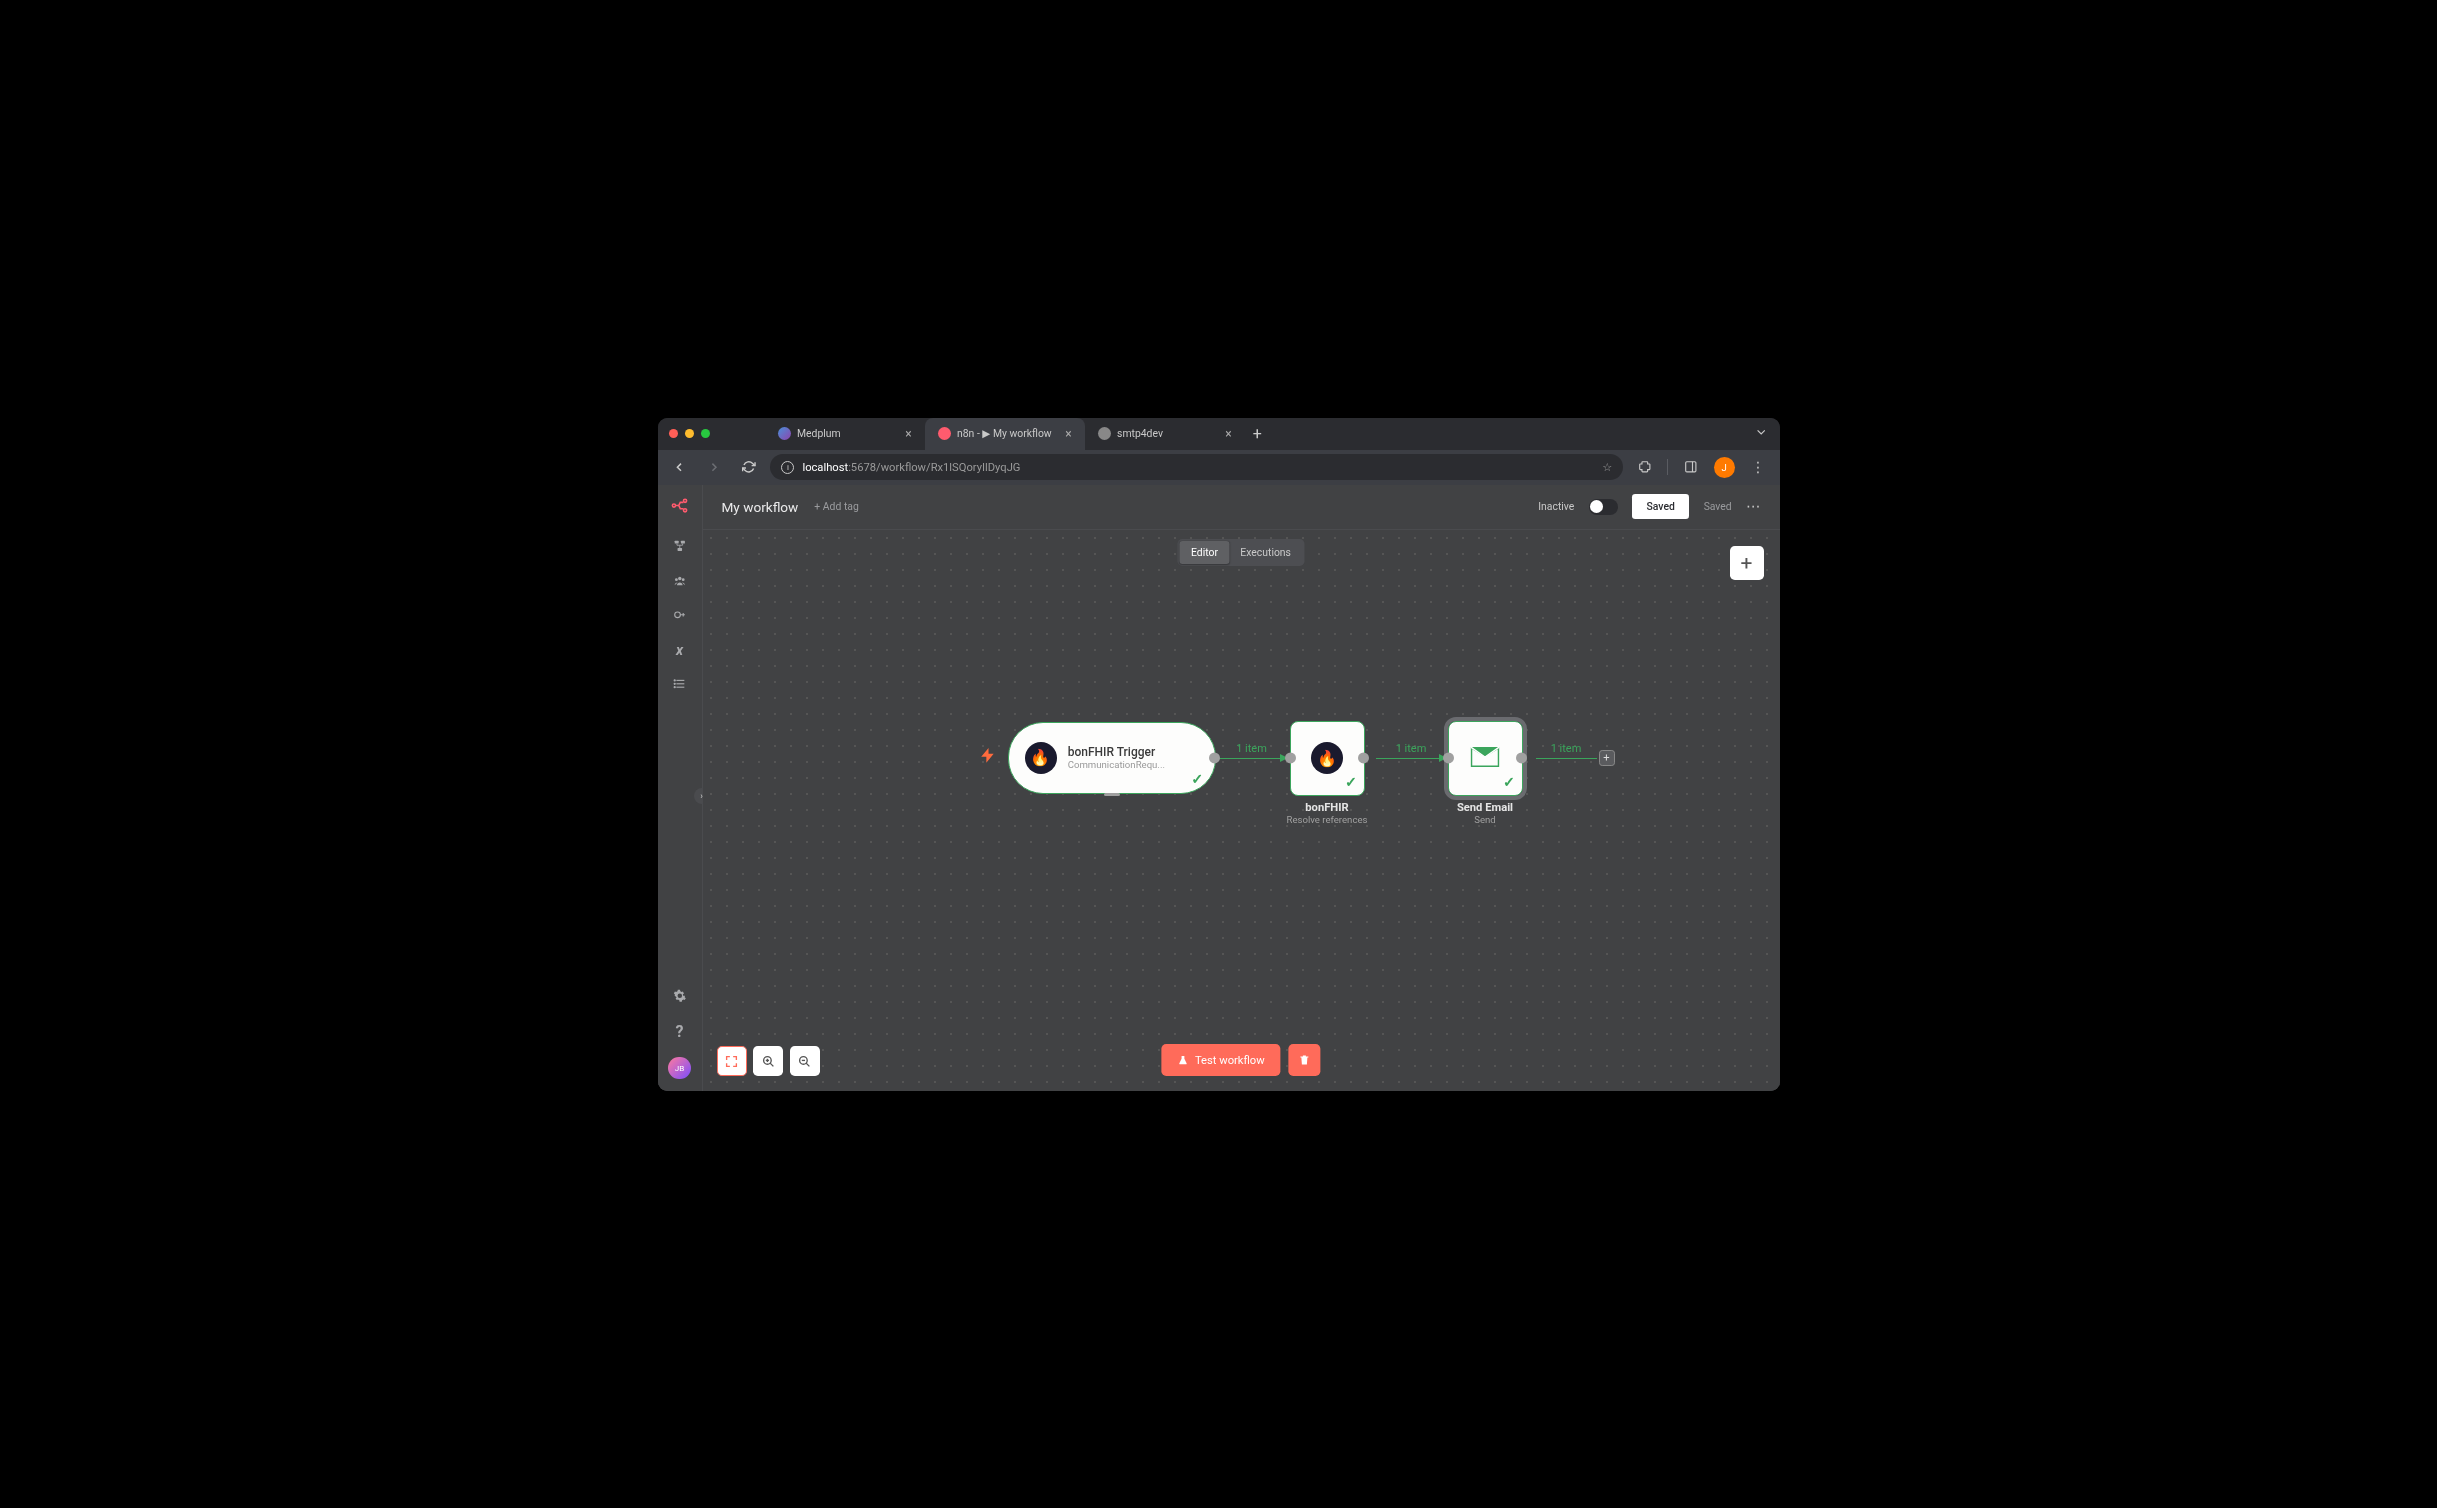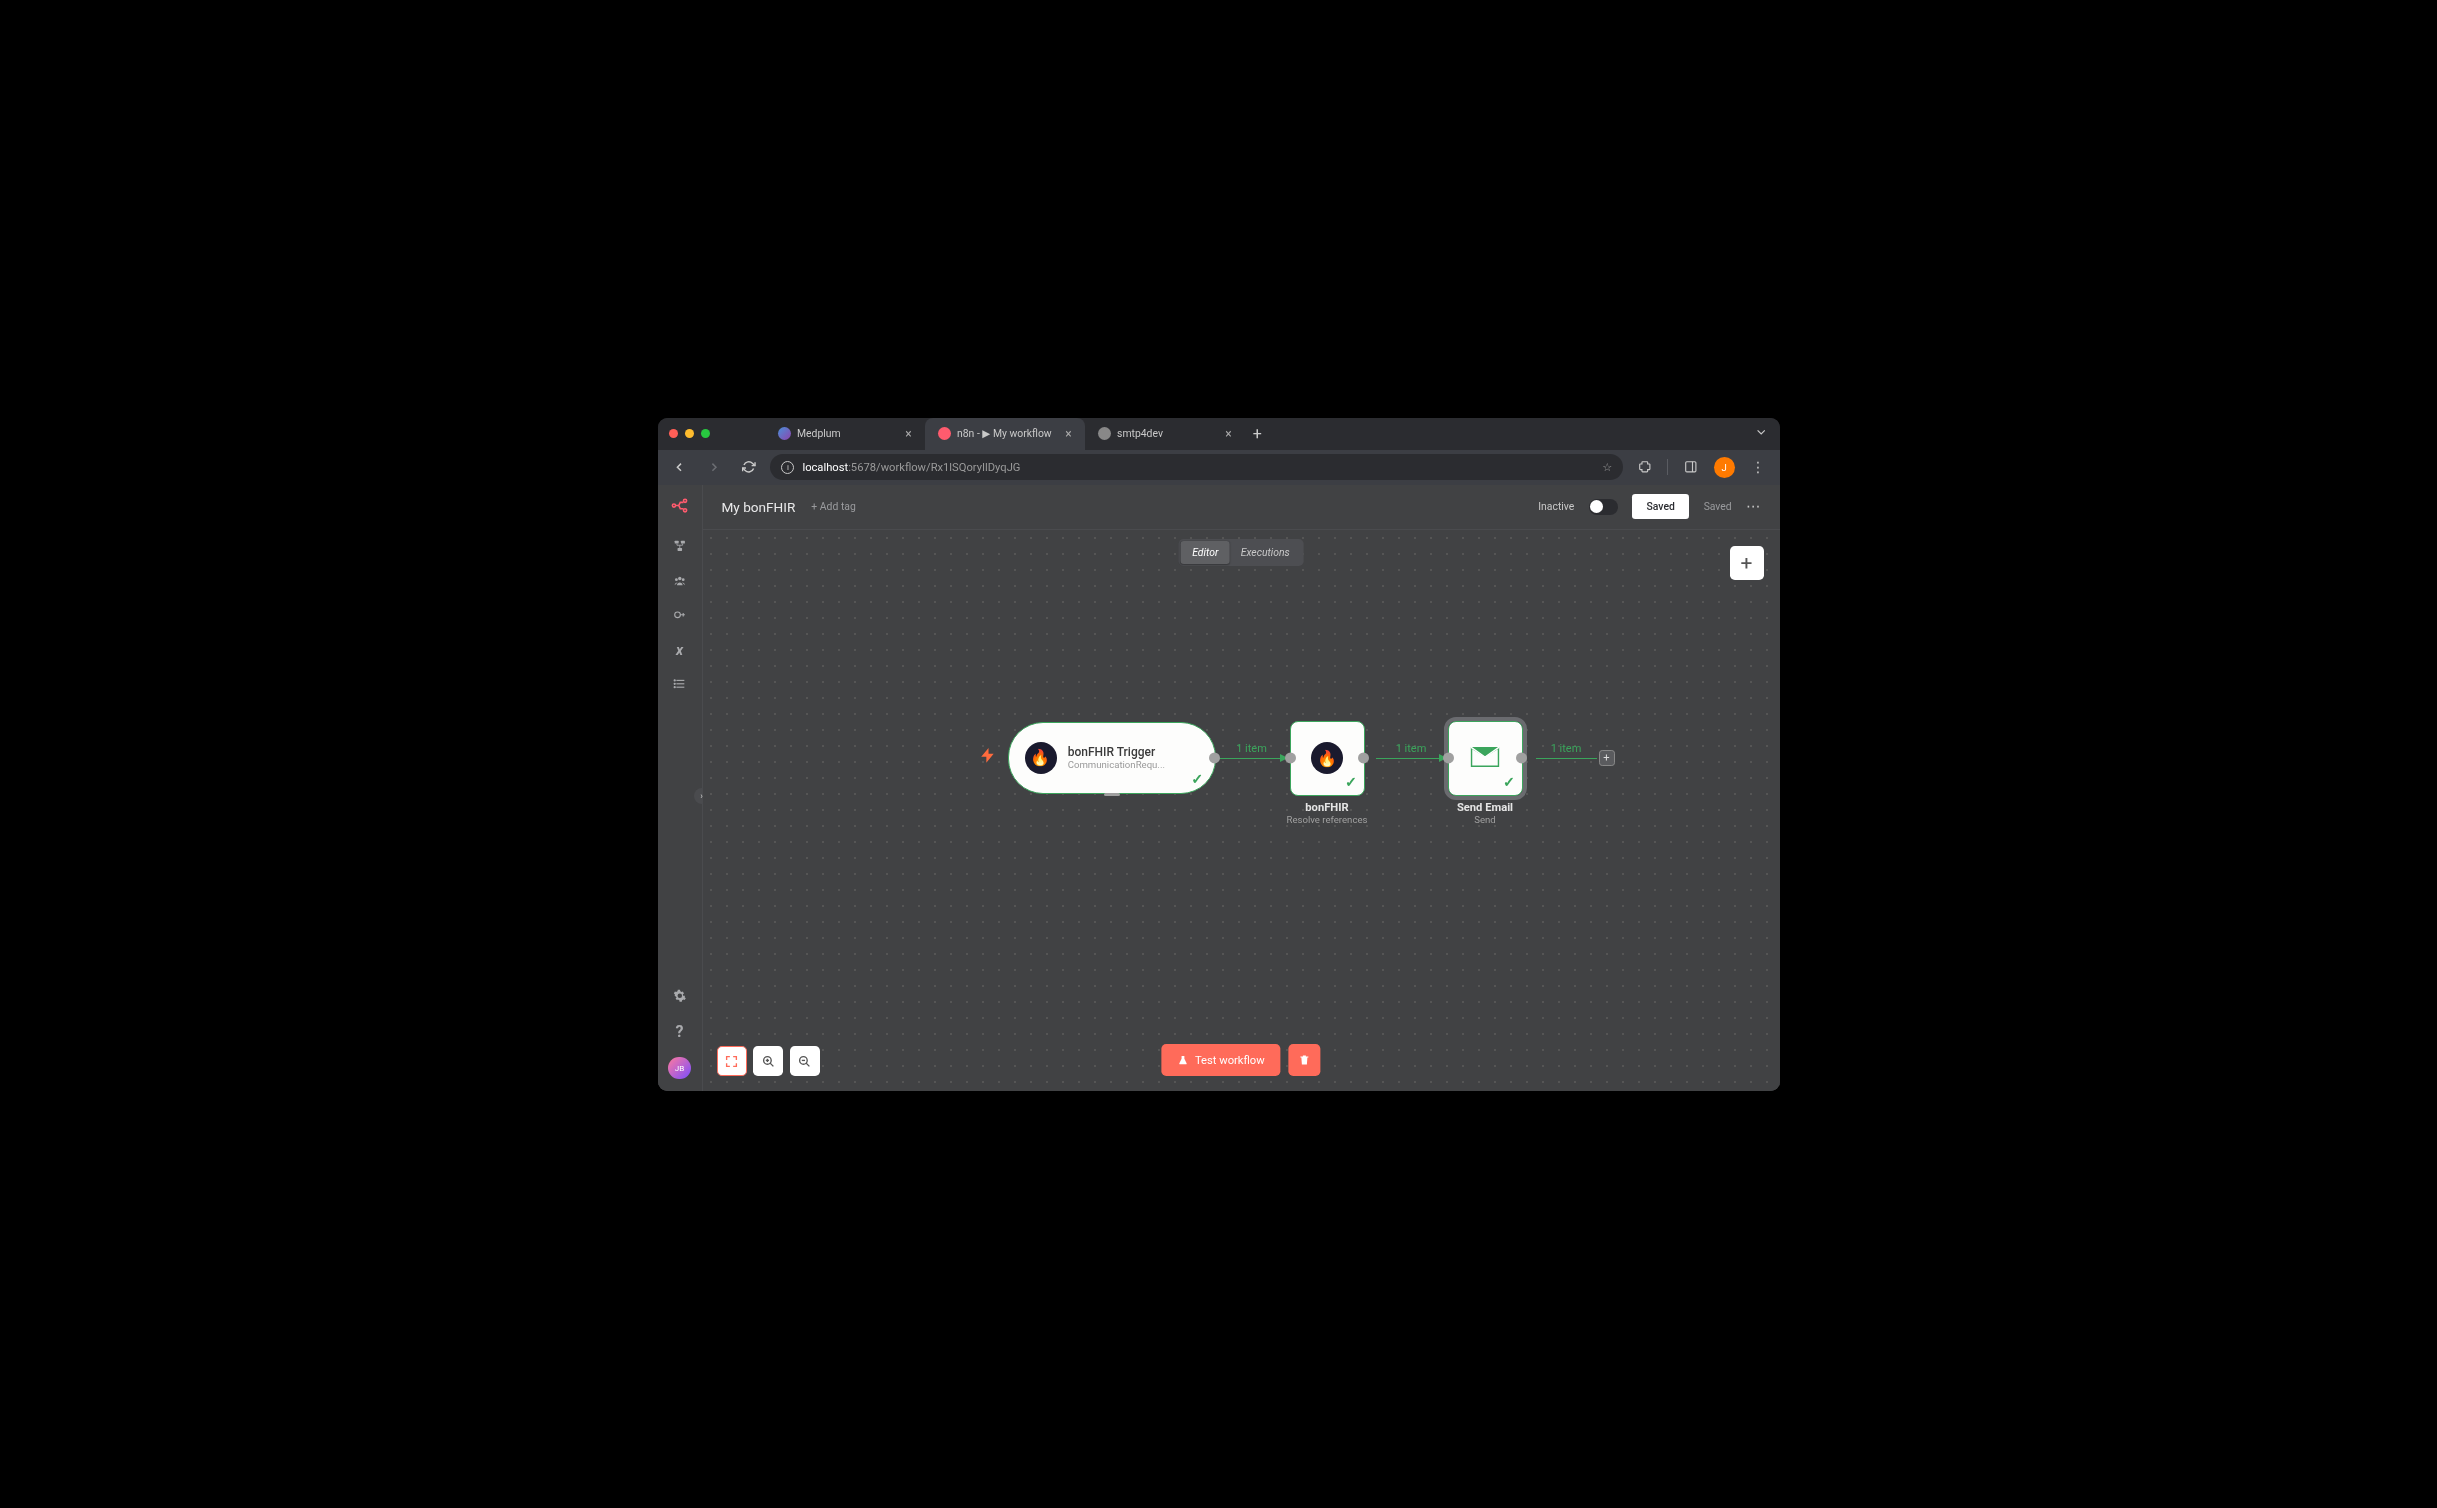--- a/index.html
+++ b/index.html
@@ -44,21 +44,21 @@
 .wf-name { color: #e9e9ea; font-size: 13.6px; font-weight: 400; }
 .add-tag { color: #9a9b9e; font-size: 10.4px; cursor: pointer; }
 .header-right { margin-left: auto; display: flex; align-items: center; gap: 14.4px; }
 .inactive-label { color: #c9c9c9; font-size: 10.4px; }
 .toggle { width: 29px; height: 16px; background: #2b2c30; border-radius: 8px; position: relative; cursor: pointer; }
 .toggle-knob { width: 13px; height: 13px; background: #fff; border-radius: 50%; position: absolute; top: 1.6px; left: 1.6px; }
 .share-btn { background: #fff; color: #2b2c30; padding: 6.4px 14.4px; border-radius: 3.2px; font-size: 10.4px; font-weight: 500; cursor: pointer; border: none; }
 .saved { color: #9a9b9e; font-size: 10.4px; }
 .more { color: #c9c9c9; font-size: 14.4px; cursor: pointer; }
 
-.view-tabs { position: absolute; top: 9.6px; left: 50%; transform: translateX(-50%); background: #4d4e52; border-radius: 4.8px; display: flex; padding: 2.4px; z-index: 5; font-style: italic; }
+.view-tabs { position: absolute; top: 9.6px; left: 50%; transform: translateX(-50%); background: #4d4e52; border-radius: 4.8px; display: flex; padding: 2.4px; z-index: 5; }
 .view-tab { padding: 4.8px 11.2px; font-size: 10.4px; color: #c9c9c9; cursor: pointer; border-radius: 3.2px; }
 .view-tab.active { background: #5f6063; color: #fff; box-shadow: 0 0.8px 1.6px rgba(0,0,0,0.3); }
 
 .canvas { flex: 1; position: relative; background-color: #414244; background-image: radial-gradient(#555 1.1px, transparent 1.1px); background-size: 16px 16px; overflow: hidden; }
 
 .add-node { position: absolute; top: 16px; right: 16px; width: 34px; height: 34px; background: #fff; border-radius: 4.8px; display: flex; align-items: center; justify-content: center; font-size: 21px; color: #555; cursor: pointer; z-index: 5; }
 .trigger-node { position: absolute; left: 305px; top: 192px; width: 208px; }
 .trigger-box { background: #fdfdfc; border: 1.6px solid #3ba55c; border-radius: 35px; height: 72px; display: flex; align-items: center; padding: 0 16px; gap: 11.2px; position: relative; }
 .bolt { position: absolute; left: -29px; top: 50%; transform: translateY(-50%); color: #ff6b3d; font-size: 19px; }
 .fire-icon { width: 32px; height: 32px; border-radius: 50%; background: #1a1a2e; display: flex; align-items: center; justify-content: center; font-size: 16px; flex-shrink: 0; }
@@ -209,21 +209,21 @@
               <path d="M12 8a4 4 0 100 8 4 4 0 000-8zm9 4a9 9 0 01-.4 2.6l2 1.6-2 3.4-2.4-1a9 9 0 01-2.2 1.3l-.4 2.6h-4l-.4-2.6a9 9 0 01-2.2-1.3l-2.4 1-2-3.4 2-1.6A9 9 0 013 12c0-.9.1-1.8.4-2.6l-2-1.6 2-3.4 2.4 1a9 9 0 012.2-1.3L8.4 1.5h4l.4 2.6c.8.3 1.5.7 2.2 1.3l2.4-1 2 3.4-2 1.6c.3.8.4 1.7.4 2.6z"></path>
             </svg></div>
         <div class="side-icon" style="font-size:16px;font-weight:bold">?</div>
         <div class="user-badge">JB</div>
       </div>
       <div class="expand-handle">›</div>
     </div>
 
     <div class="main">
       <div class="header">
-        <span class="wf-name">My bonFHIR</span>
+        <span class="wf-name">My workflow</span>
         <span class="add-tag">+ Add tag</span>
         <div class="header-right">
           <span class="inactive-label">Inactive</span>
           <div class="toggle">
               <div class="toggle-knob"></div>
             </div>
           <button class="share-btn">Saved</button>
           <span class="saved">Saved</span>
           <span class="more">⋯</span>
         </div>

